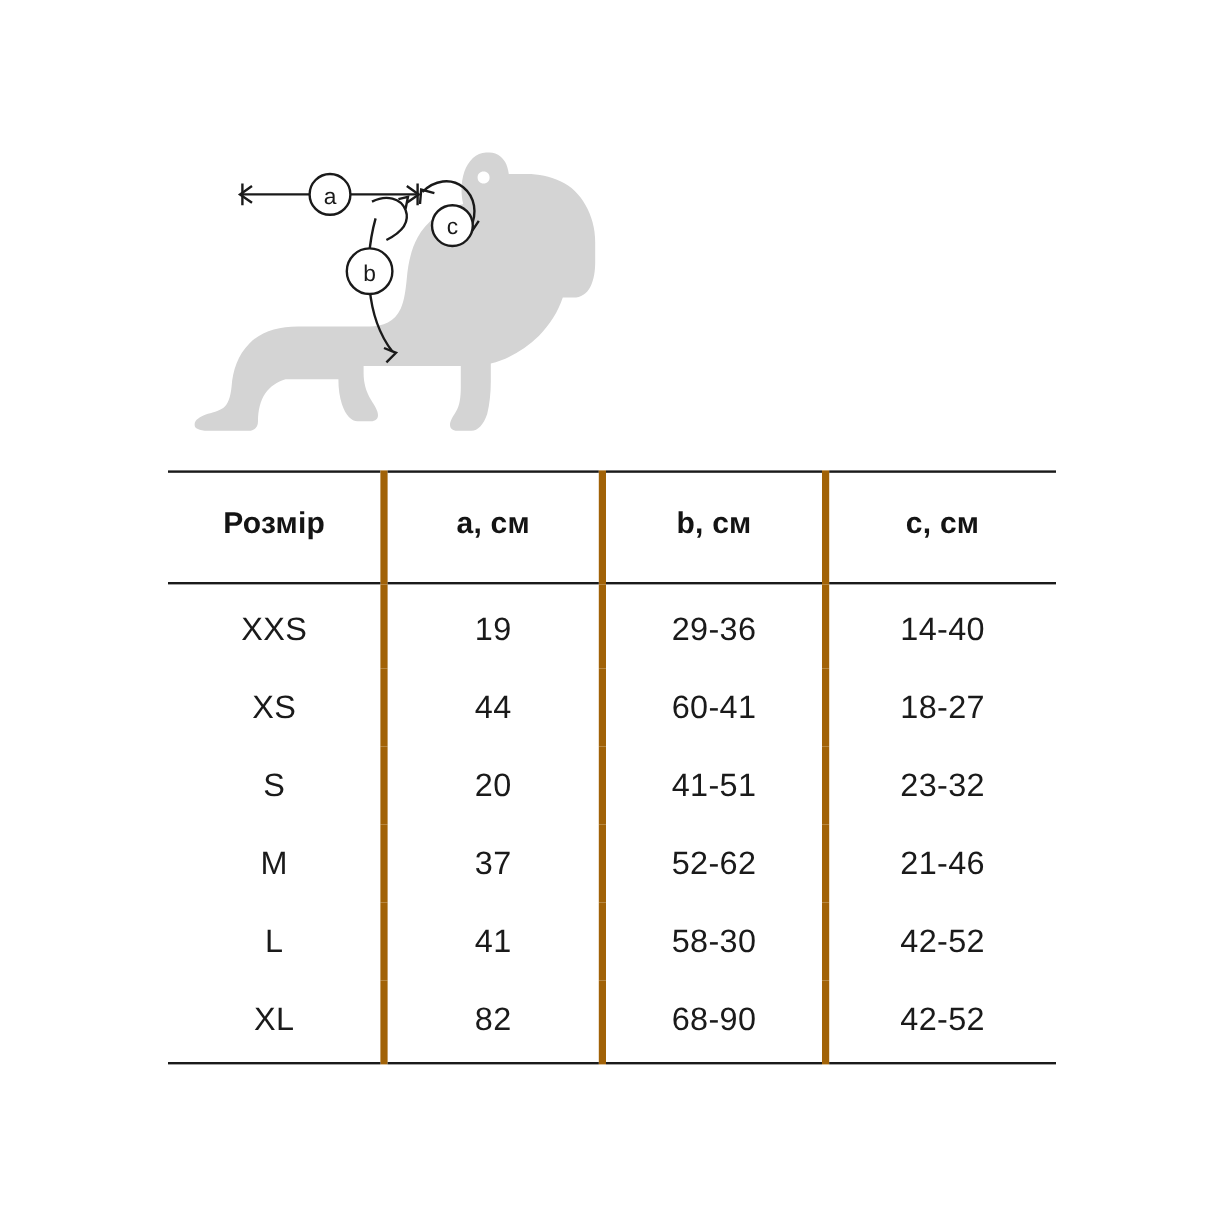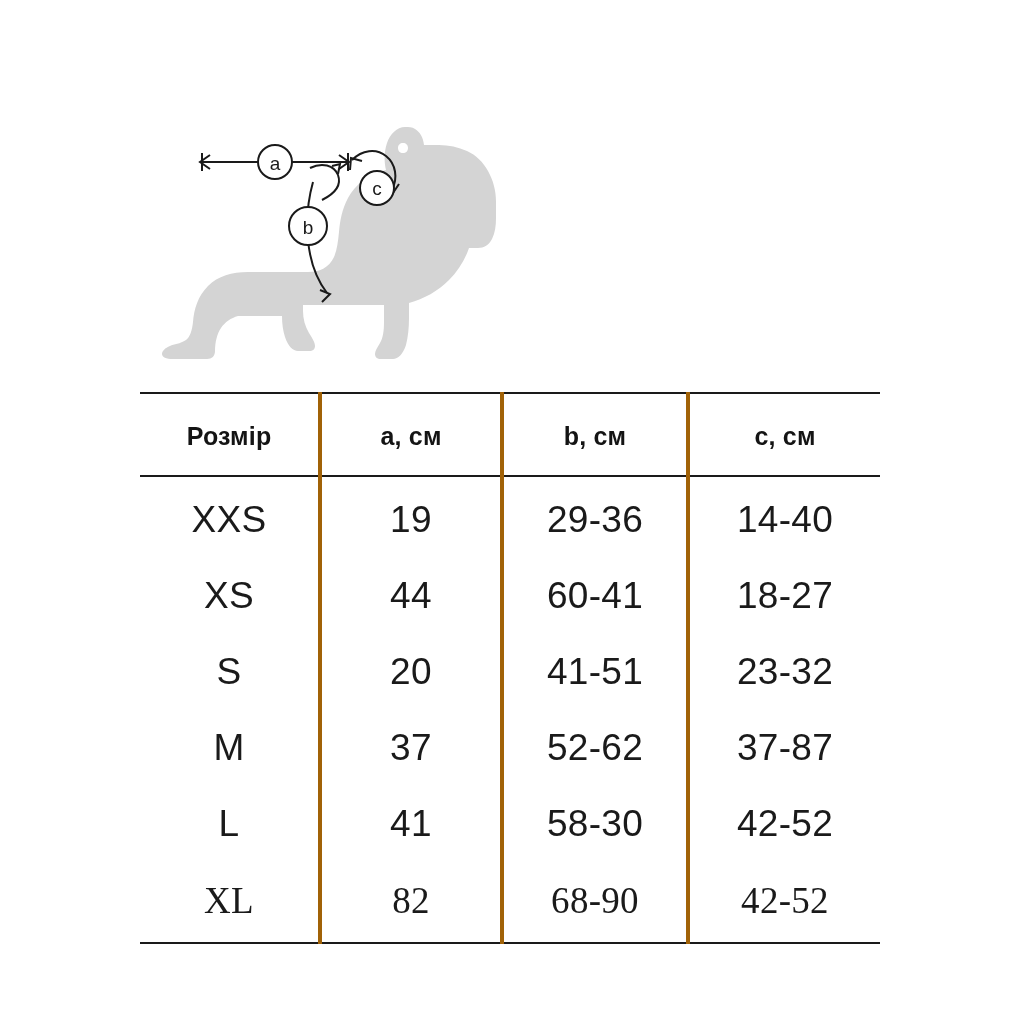--- a/index.html
+++ b/index.html
@@ -44,51 +44,50 @@
     table-layout: fixed;
   }
   .size-table col.c0 { width: 180px; }
   .size-table col.c1 { width: 182px; }
   .size-table col.c2 { width: 186px; }
   .size-table col.c3 { width: 192px; }
 
   .size-table th {
     font-size: 25px;
     font-weight: bold;
-    padding: 28px 0 24px 0;
+    padding: 28px 0 34px 0;
     text-align: center;
     color: #141414;
     letter-spacing: 0.2px;
   }
   .size-table td {
-    font-size: 37px;
+    font-size: 27px;
     font-weight: 400;
     padding: 17px 0 17px 0;
     text-align: center;
     color: #1a1a1a;
     letter-spacing: 0.3px;
   }
 
   
   .size-table th.sep,
   .size-table td.sep {
-    border-left: 4px solid #a16207;
+    border-left: 6px solid #a16207;
   }
   
   .size-table thead tr {
     border-bottom: 2px solid #1a1a1a;
   }
   
   .size-table thead tr {
     border-top: 2px solid #1a1a1a;
   }
   
   .size-table tbody tr:last-child {
     border-bottom: 2px solid #1a1a1a;
-    font-family: Liberation Serif, serif;
   }
   .size-table tbody tr:last-child td {
     padding-bottom: 20px;
   }
   .size-table tbody tr:first-child td {
     padding-top: 22px;
   }
 </style>
 </head>
 <body>
@@ -226,21 +225,21 @@
       <tr>
         <td>S</td>
         <td class="sep">20</td>
         <td class="sep">41-51</td>
         <td class="sep">23-32</td>
       </tr>
       <tr>
         <td>M</td>
         <td class="sep">37</td>
         <td class="sep">52-62</td>
-        <td class="sep">37-87</td>
+        <td class="sep">21-46</td>
       </tr>
       <tr>
         <td>L</td>
         <td class="sep">41</td>
         <td class="sep">58-30</td>
         <td class="sep">42-52</td>
       </tr>
       <tr>
         <td>XL</td>
         <td class="sep">82</td>

